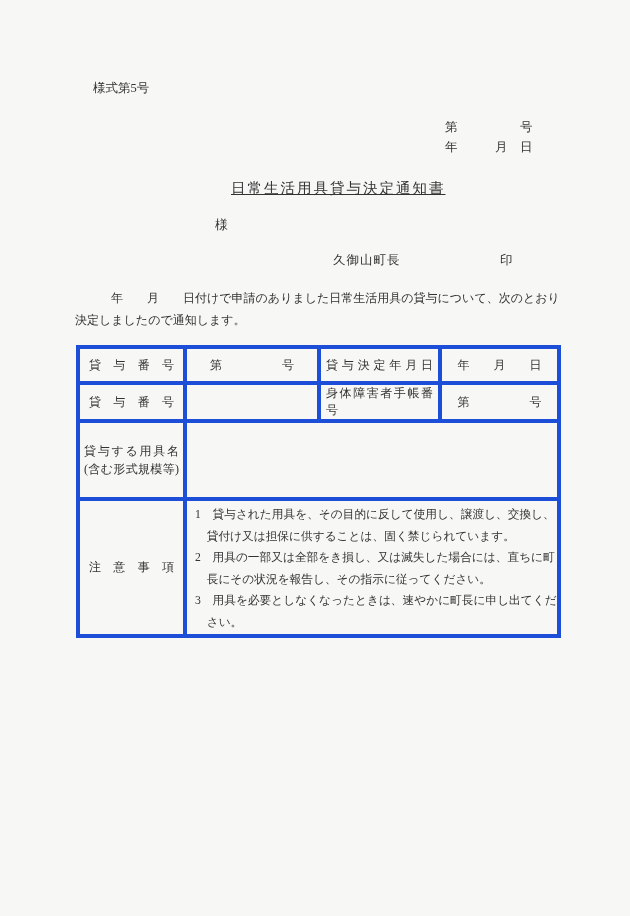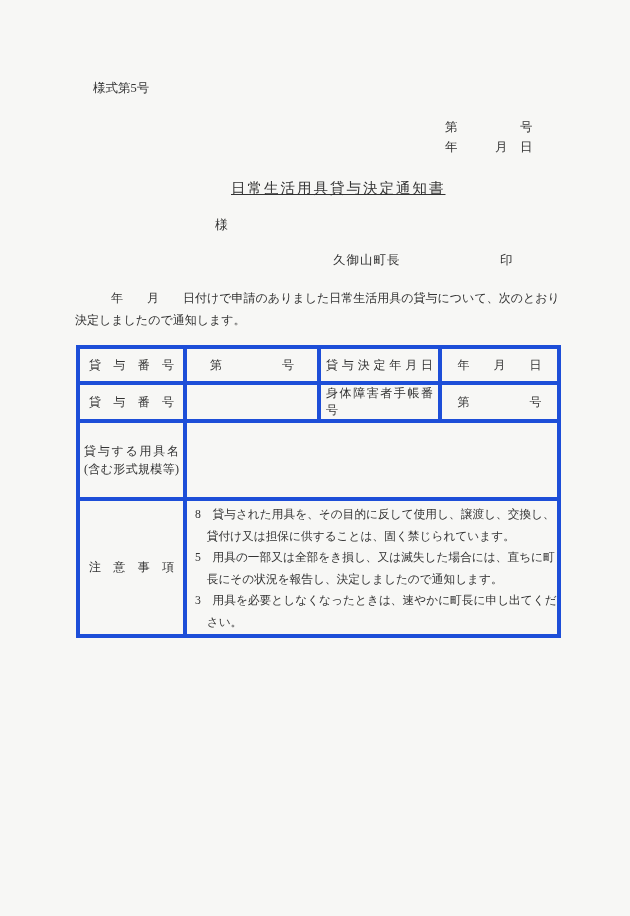--- a/index.html
+++ b/index.html
@@ -89,22 +89,22 @@
       <td class="cpre">第　　　　　号</td>
     </tr>
     <tr class="r3">
       <td class="jlabel ml">貸与する用具名
 (含む形式規模等)</td>
       <td colspan="3"></td>
     </tr>
     <tr class="r5">
       <td class="jlabel">注意事項</td>
       <td colspan="3" class="notes">
-        <div class="note-line">8　貸与された用具を、その目的に反して使用し、譲渡し、交換し、</div>
+        <div class="note-line">1　貸与された用具を、その目的に反して使用し、譲渡し、交換し、</div>
         <div class="note-line">　貸付け又は担保に供することは、固く禁じられています。</div>
-        <div class="note-line">5　用具の一部又は全部をき損し、又は滅失した場合には、直ちに町</div>
-        <div class="note-line">　長にその状況を報告し、決定しましたので通知します。</div>
+        <div class="note-line">2　用具の一部又は全部をき損し、又は滅失した場合には、直ちに町</div>
+        <div class="note-line">　長にその状況を報告し、その指示に従ってください。</div>
         <div class="note-line">3　用具を必要としなくなったときは、速やかに町長に申し出てくだ</div>
         <div class="note-line">　さい。</div>
       </td>
     </tr>
   </tbody>
 </table>
 
 </body></html>

